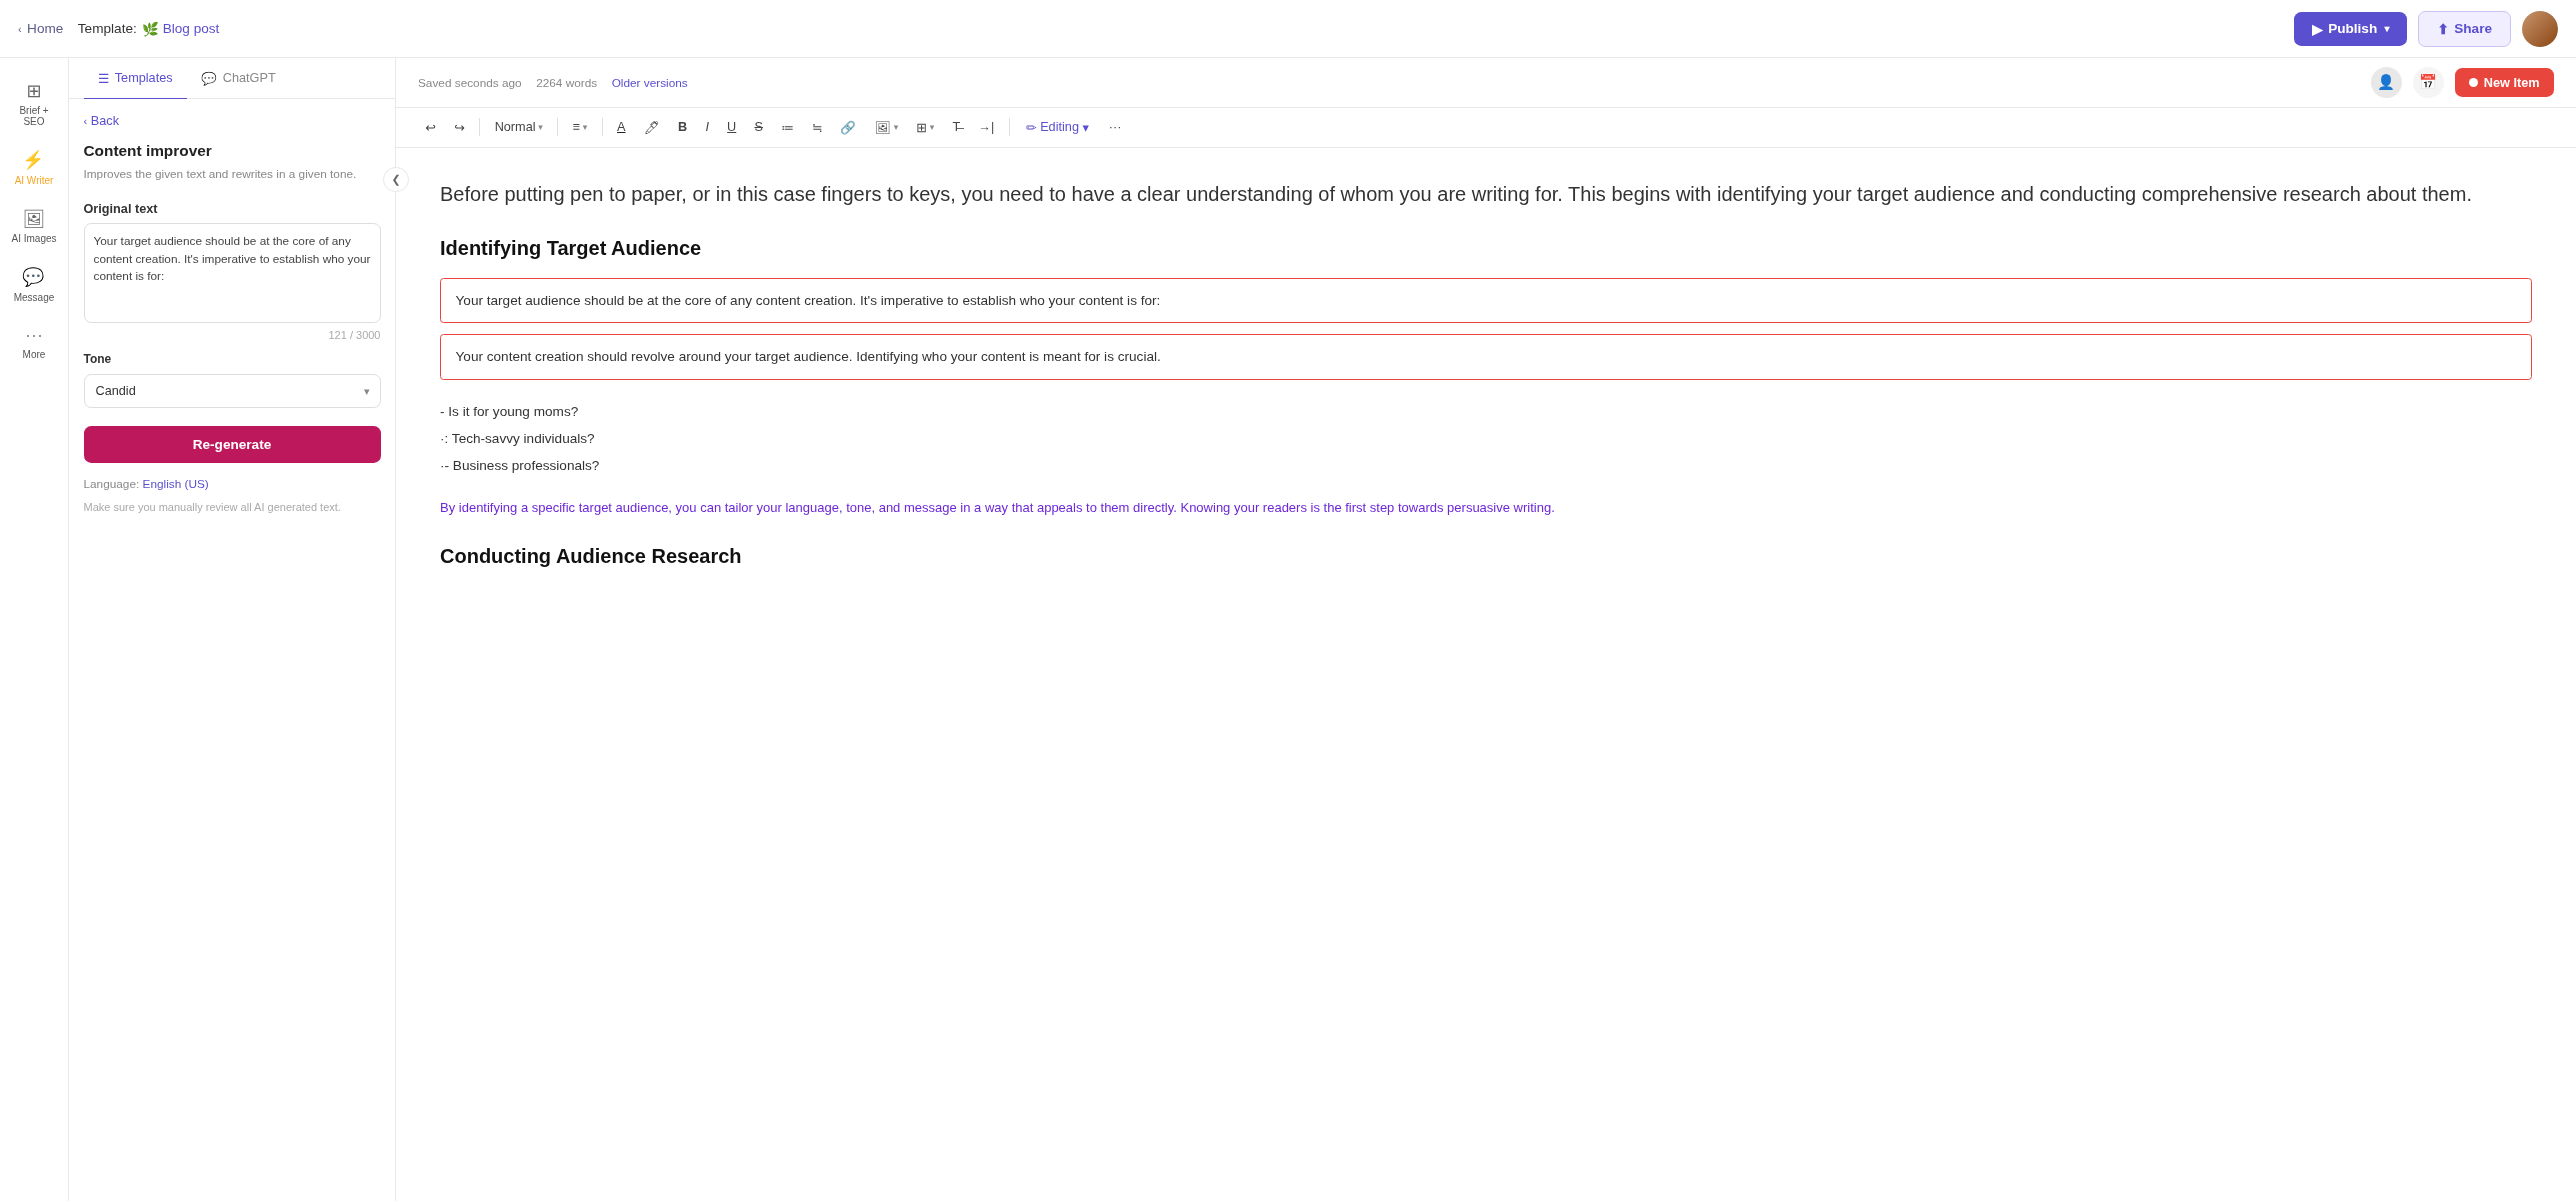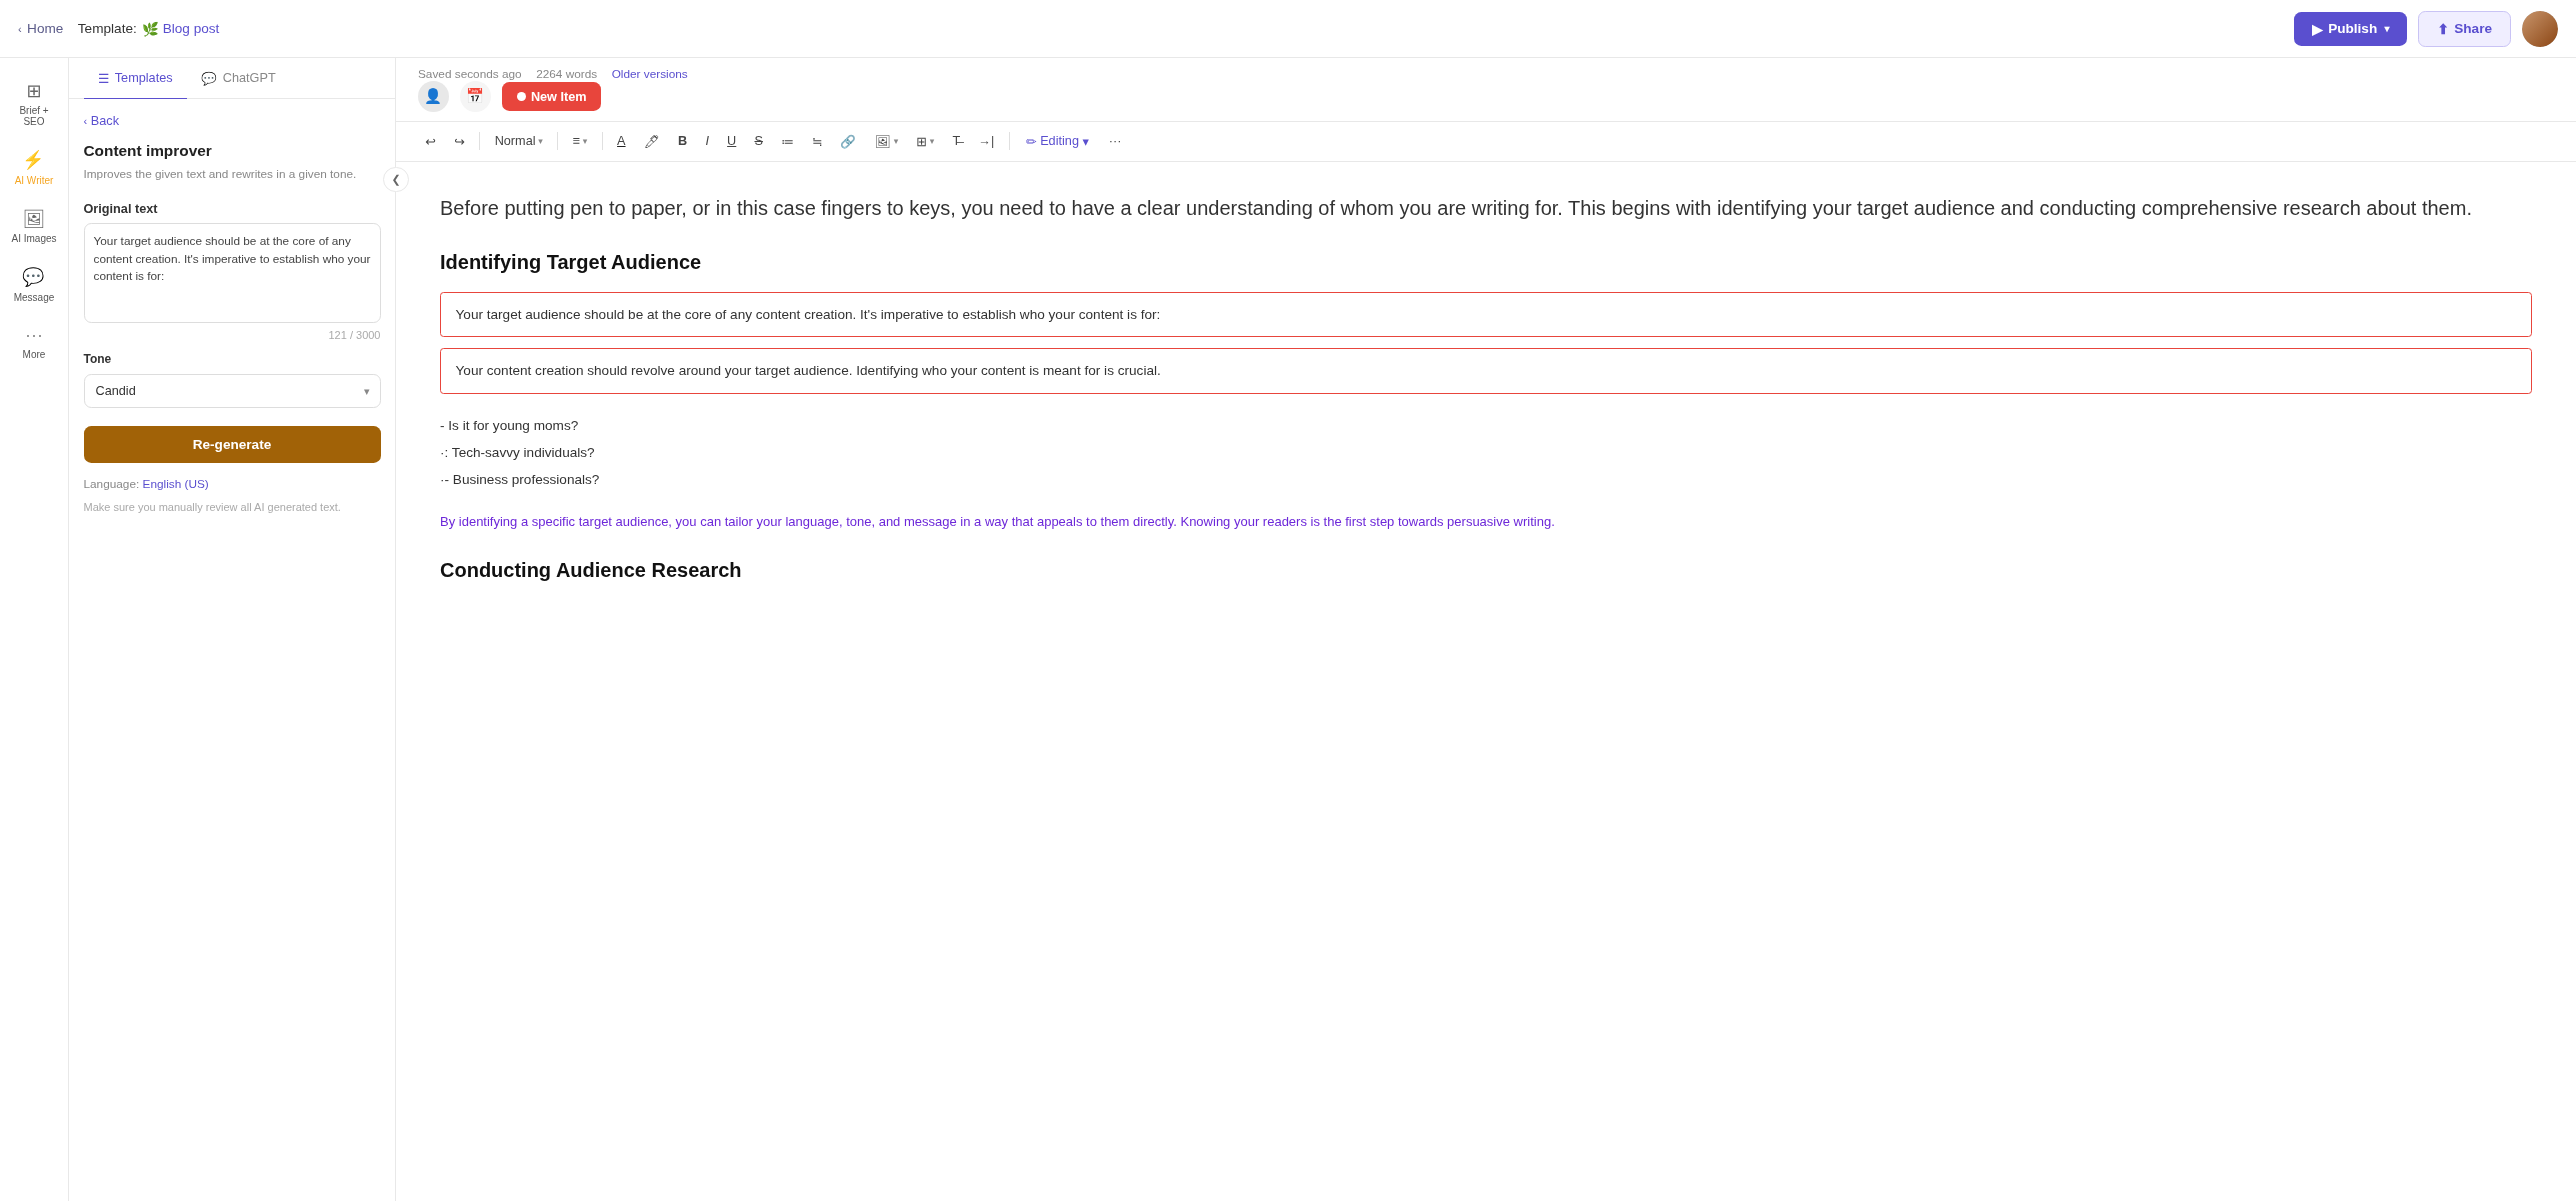--- a/index.html
+++ b/index.html
@@ -80,32 +80,32 @@
     .tone-label { font-size: 12px; font-weight: 600; color: #333; margin-bottom: 7.3px; }
     .tone-select-wrapper { position: relative; }
     .tone-select {
       width: 100%; padding: 9px 33px 9px 11px;
       border: 0.9px solid #ddd; border-radius: 7.3px; font-size: 12.7px;
       color: #333; background: #fff; appearance: none; cursor: pointer;
     }
     .tone-select-arrow { position: absolute; right: 11px; top: 50%; transform: translateY(-50%); color: #888; pointer-events: none; font-size: 11px; }
     .regen-btn {
       display: block; width: 100%; padding: 11px;
-      background: #a16207; color: #fff; border: none; border-radius: 7.3px;
+      background: #be185d; color: #fff; border: none; border-radius: 7.3px;
       font-size: 13.6px; font-weight: 600; cursor: pointer; margin: 18px 0 14.5px;
     }
     .language-line { font-size: 11.8px; color: #888; margin-bottom: 7.3px; }
     .language-link { color: #5a4fcf; cursor: pointer; }
     .warning-text { font-size: 11px; color: #aaa; line-height: 1.5; }
 
     
     .editor-area { flex: 1; display: flex; flex-direction: column; overflow: hidden; }
     .editor-toolbar-top {
-      display: flex; align-items: flex-start; justify-content: space-between;
-      padding: 9px 22px; border-bottom: 0.9px solid #e8e8e8; flex-shrink: 0; flex-direction: column;
+      display: flex; align-items: center; justify-content: space-between;
+      padding: 9px 22px; border-bottom: 0.9px solid #e8e8e8; flex-shrink: 0;
     }
     .toolbar-left { display: flex; align-items: center; gap: 14.5px; }
     .saved-info { font-size: 11.8px; color: #888; }
     .word-count { font-size: 11.8px; color: #888; }
     .older-versions { font-size: 11.8px; color: #5a4fcf; cursor: pointer; }
     .toolbar-right { display: flex; align-items: center; gap: 11px; }
     .avatar-placeholder {
       width: 31px; height: 31px; border-radius: 50%;
       background: #e8e8e8; display: flex; align-items: center; justify-content: center;
       font-size: 14.5px; color: #aaa; cursor: pointer;

